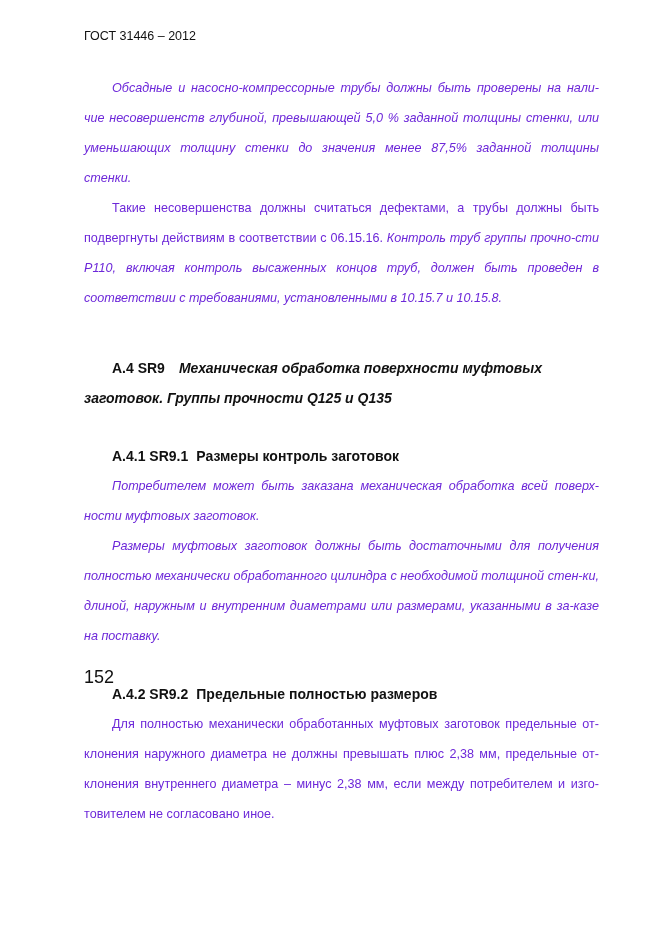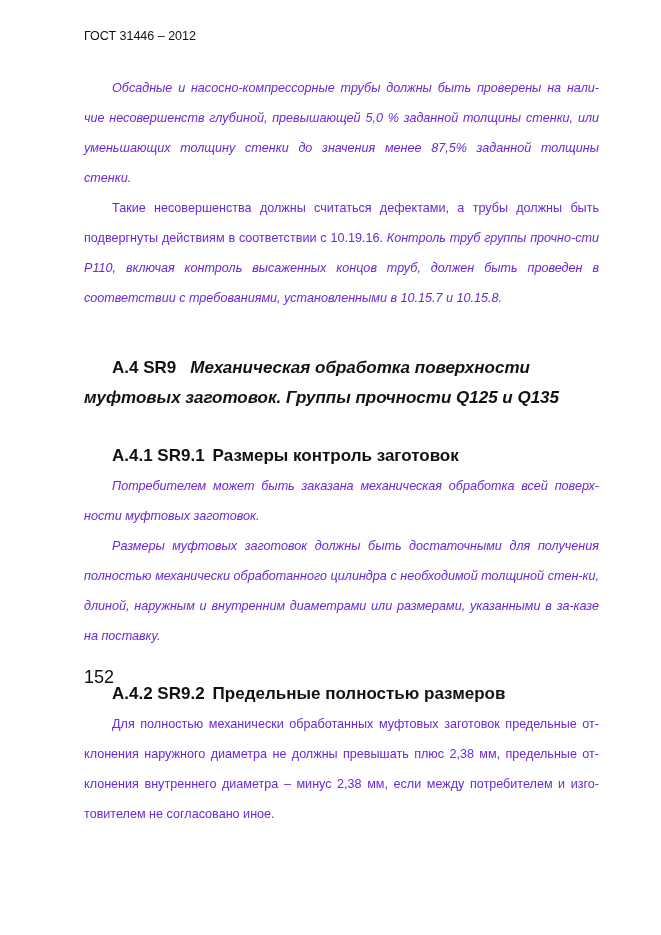--- a/index.html
+++ b/index.html
@@ -40,21 +40,21 @@
   }
   .para.italic {
     font-style: italic;
   }
   .indent {
     text-indent: 28px;
   }
   .spacer-md { height: 28px; }
   .spacer-lg { height: 40px; }
   .heading {
-    font-size: 17px;
+    font-size: 14px;
     line-height: 30px;
     font-weight: bold;
     color: #111;
     margin: 0;
   }
   .heading.italic {
     font-style: italic;
   }
   .heading-indent {
     text-indent: 28px;
@@ -86,21 +86,21 @@
 
 <div class="page">
 
   <div class="header-block">
     <div class="header-line">ГОСТ 31446 – 2012</div>
   </div>
 
   <p class="para italic indent">Обсадные и насосно-компрессорные трубы должны быть проверены на нали-чие несовершенств глубиной, превышающей 5,0 % заданной толщины стенки, или уменьшающих толщину стенки до значения менее 87,5% заданной толщины стенки.</p>
 
   <p class="para indent">
-    <span>Такие несовершенства должны считаться дефектами, а трубы должны быть подвергнуты действиям в соответствии с 10.19.16. </span><span class="mixed-italic">Контроль труб группы прочно-сти Р110, включая контроль высаженных концов труб, должен быть проведен в соответствии с требованиями, установленными в 10.15.7 и 10.15.8.</span>
+    <span>Такие несовершенства должны считаться дефектами, а трубы должны быть подвергнуты действиям в соответствии с 06.15.16. </span><span class="mixed-italic">Контроль труб группы прочно-сти Р110, включая контроль высаженных концов труб, должен быть проведен в соответствии с требованиями, установленными в 10.15.7 и 10.15.8.</span>
   </p>
 
   <div class="spacer-lg"></div>
 
   <p class="heading heading-indent">
     <span class="head-num">А.4 SR9</span><span class="gap-after-num"></span><span class="heading italic">Механическая обработка поверхности муфтовых заготовок. Группы прочности Q125 и Q135</span>
   </p>
 
   <div class="spacer-md"></div>
 

